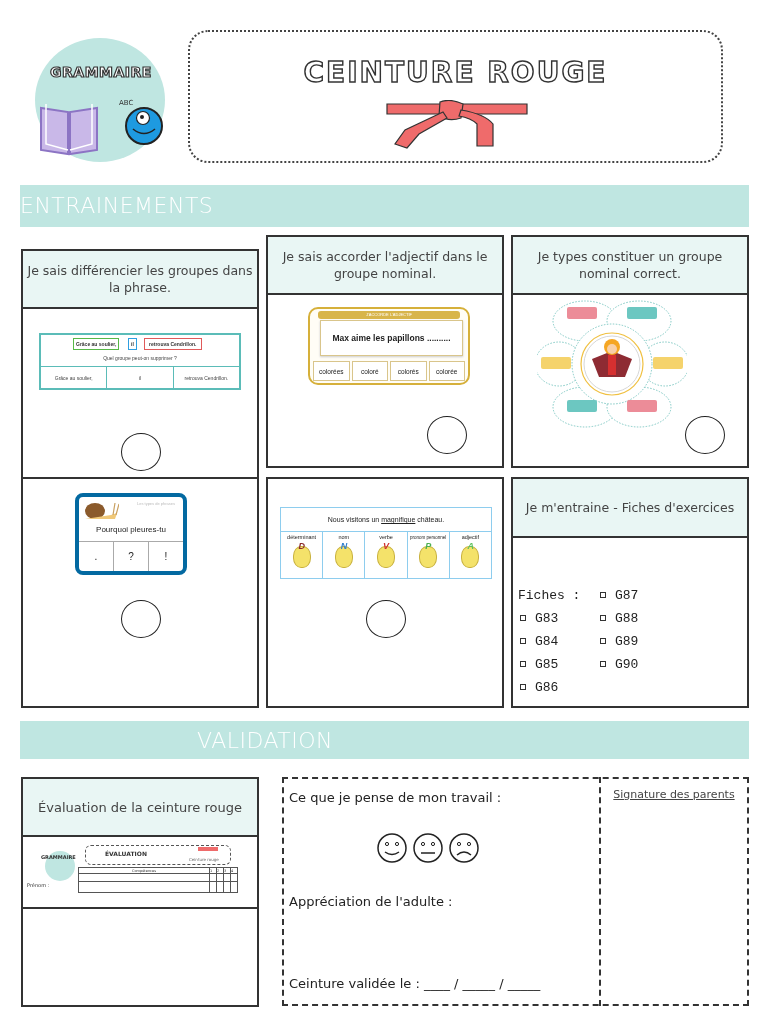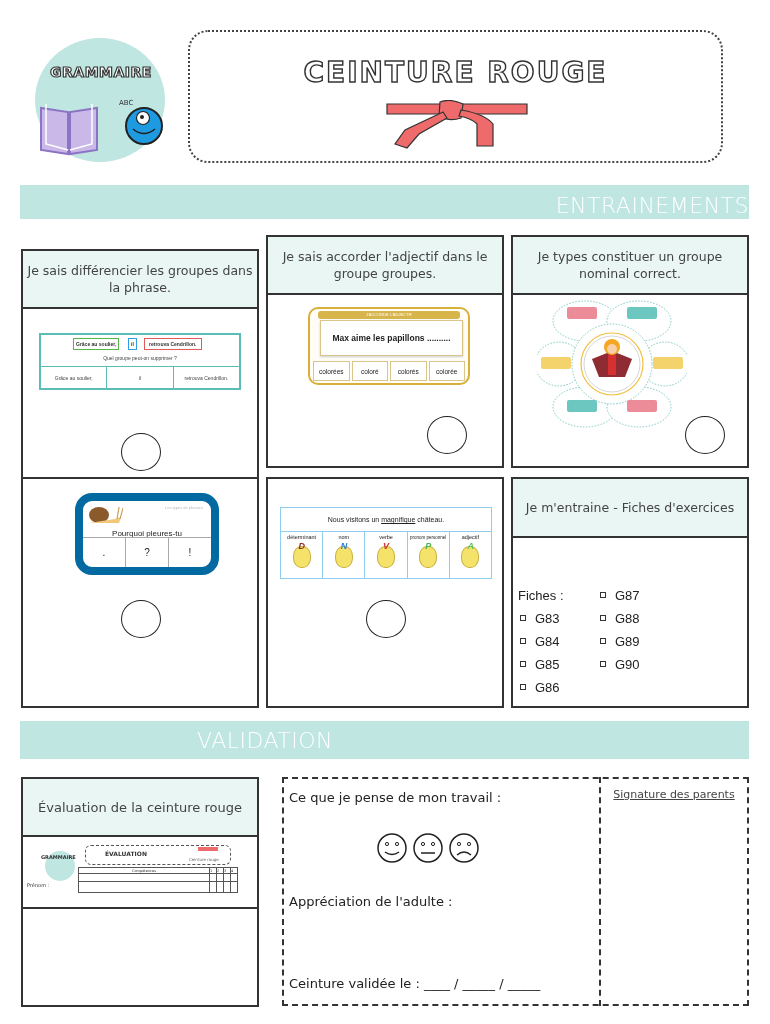--- a/index.html
+++ b/index.html
@@ -14,21 +14,21 @@
   .logo-book { left: 38px; top: 100px; }
   .logo-bubble { left: 117px; top: 96px; }
 
   
   .title-box { left: 188px; top: 30px; width: 535px; height: 133px; border: 2px dotted #444; border-radius: 20px; }
   .title-text { left: 188px; top: 56px; width: 535px; text-align: center; font-weight: bold; font-size: 28px; letter-spacing: 2px; color: #fff; -webkit-text-stroke: 1.4px #333; }
   .belt { left: 385px; top: 100px; }
 
   
   .band { left: 20px; width: 729px; background: #bfe6e1; color: #fff; font-family: "DejaVu Sans", sans-serif; font-weight: 200; font-size: 22px; letter-spacing: 0.5px; }
-  .band-train { top: 185px; height: 34px; line-height: 42px; text-align: right; }
+  .band-train { top: 185px; height: 42px; line-height: 42px; text-align: left; }
   .band-valid { top: 721px; height: 38px; line-height: 40px; padding-left: 177px; }
 
   
   .card { border: 2px solid #333; background: #fff; }
   .card-head { background: #e9f6f4; border-bottom: 2px solid #333; display: flex; align-items: center; justify-content: center; text-align: center; font-size: 12.5px; line-height: 17px; color: #444; padding: 0 4px; }
   .circle { position: absolute; width: 40px; height: 38px; border: 1.5px solid #222; border-radius: 50%; }
 
   
   .mini1 { position: absolute; left: 16px; top: 24px; width: 202px; border: 2px solid #5bbcb8; font-family: "Liberation Sans", sans-serif; }
   .mini1 .top { height: 32px; position: relative; border-bottom: 1.5px solid #5bbcb8; }
@@ -41,40 +41,40 @@
   .mini1 .row div:last-child { border-right: none; }
 
   
   .mini2 { position: absolute; left: 40px; top: 12px; width: 162px; height: 78px; border: 2px solid #d6b03a; border-radius: 10px; background: #fffdf6; font-family: "Liberation Sans", sans-serif; }
   .mini2 .strip { position: absolute; left: 8px; right: 8px; top: 2px; height: 8px; background: #d8b54a; border-radius: 3px; font-size: 4px; color: #fff; text-align: center; line-height: 8px; }
   .mini2 .sentence { position: absolute; left: 10px; top: 11px; width: 143px; height: 36px; border: 1px solid #d9c58b; background: #fff; font-weight: bold; font-size: 8.5px; display: flex; align-items: center; justify-content: center; color: #222; box-shadow: 0 1px 2px #ccc; }
   .mini2 .opts { position: absolute; left: 3px; right: 3px; top: 52px; display: flex; gap: 2px; }
   .mini2 .opts div { flex: 1; height: 20px; border: 1px solid #d9c58b; background: #fff; font-size: 6.5px; display: flex; align-items: center; justify-content: center; color: #222; }
 
   
-  .mini4 { position: absolute; left: 52px; top: 14px; width: 144px; height: 82px; border: 8px solid #0369a1; border-radius: 17px; background: #fff; font-family: "Liberation Sans", sans-serif; }
+  .mini4 { position: absolute; left: 52px; top: 14px; width: 112px; height: 82px; border: 4px solid #0369a1; border-radius: 8px; background: #fff; font-family: "Liberation Sans", sans-serif; }
   .mini4 .lbl { position: absolute; right: 8px; top: 4px; font-size: 4px; color: #bbb; }
   .mini4 .snail { position: absolute; left: 4px; top: 2px; }
   .mini4 .q { position: absolute; left: 0; right: 0; top: 28px; text-align: center; font-size: 8px; color: #222; }
   .mini4 .opts { position: absolute; left: 0; right: 0; bottom: 0; height: 30px; border-top: 1.5px solid #aaa; display: flex; }
   .mini4 .opts div { flex: 1; border-right: 1.5px solid #aaa; display: flex; align-items: center; justify-content: center; font-size: 10px; color: #222; }
   .mini4 .opts div:last-child { border-right: none; }
 
   
   .mini5 { position: absolute; left: 12px; top: 28px; width: 212px; height: 72px; border: 1.5px solid #8ecdee; font-family: "Liberation Sans", sans-serif; }
   .mini5 .sent { height: 24px; border-bottom: 1.5px solid #8ecdee; text-align: center; font-size: 7px; line-height: 24px; color: #222; }
   .mini5 .sent u { text-decoration: underline; }
   .mini5 .cls { display: flex; height: 46px; }
   .mini5 .cls div { flex: 1; border-right: 1.5px solid #8ecdee; font-size: 5.5px; text-align: center; padding-top: 2px; color: #222; position: relative; }
   .mini5 .cls div:last-child { border-right: none; }
   .mini5 .blob { position: absolute; left: 50%; margin-left: -9px; top: 14px; width: 18px; height: 22px; border-radius: 45%; background: #f4e26a; border: 1px solid #c9b240; }
   .mini5 .blob span { position: absolute; left: 5px; top: -6px; font-weight: bold; font-size: 9px; }
 
   
-  .fiches { position: absolute; left: 5px; top: 48px; font-family: Liberation Sans, sans-serif; font-size: 13px; color: #222; display: grid; grid-template-columns: 80px 80px; row-gap: 5px; }
+  .fiches { position: absolute; left: 5px; top: 48px; font-family: Liberation Mono, monospace; font-size: 13px; color: #222; display: grid; grid-template-columns: 80px 80px; row-gap: 5px; }
   .fiches .it { display: flex; align-items: center; height: 18px; }
   .fiches .box { width: 6px; height: 6px; border: 1px solid #333; margin-right: 9px; margin-left: 2px; }
 
   
   .eval-thumb { position: absolute; left: 0; top: 0; right: 0; height: 72px; border-bottom: 2px solid #333; }
   .eval-valid { position: absolute; left: 0; right: 0; top: 78px; text-align: center; font-size: 19px; color: #444; font-weight: 200; line-height: 30px; }
 
   
   .dash-box { left: 282px; top: 777px; width: 467px; height: 229px; border: 2px dashed #333; }
   .dash-sep { left: 599px; top: 777px; width: 0; height: 229px; border-left: 2px dashed #333; }
@@ -126,21 +126,21 @@
         <div>Grâce au soulier,</div>
         <div>il</div>
         <div>retrouva Cendrillon.</div>
       </div>
     </div>
     <div class="circle" style="left:98px; top:124px;"></div>
   </div>
 </div>
 
 <div class="abs card" style="left:266px; top:235px; width:238px; height:233px;">
-  <div class="card-head" style="height:58px;">Je sais accorder l'adjectif dans le groupe groupes.</div>
+  <div class="card-head" style="height:58px;">Je sais accorder l'adjectif dans le groupe nominal.</div>
   <div style="position:relative; height:171px;">
     <div class="mini2">
       <div class="strip">J'ACCORDE L'ADJECTIF</div>
       <div class="sentence">Max aime les papillons ..........</div>
       <div class="opts">
         <div>colorées</div>
         <div>coloré</div>
         <div>colorés</div>
         <div>colorée</div>
       </div>

